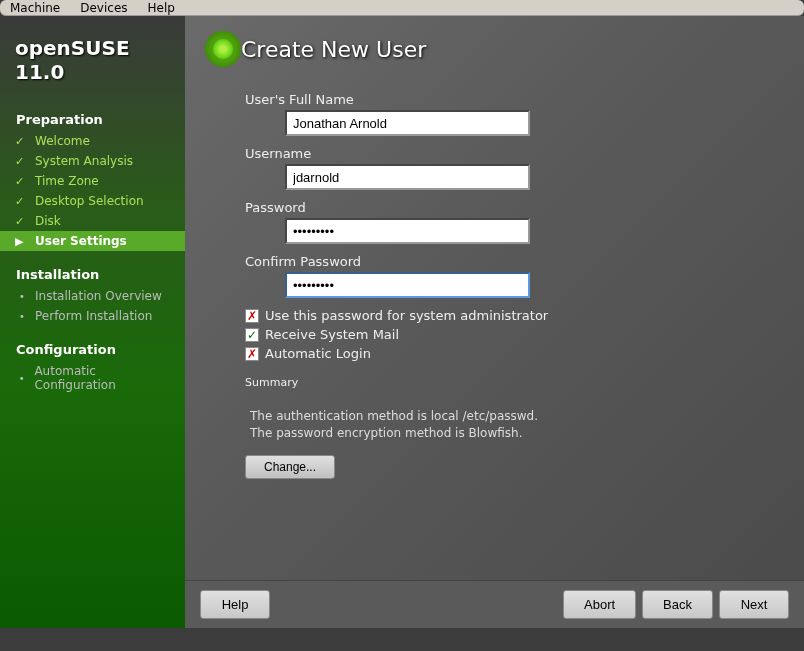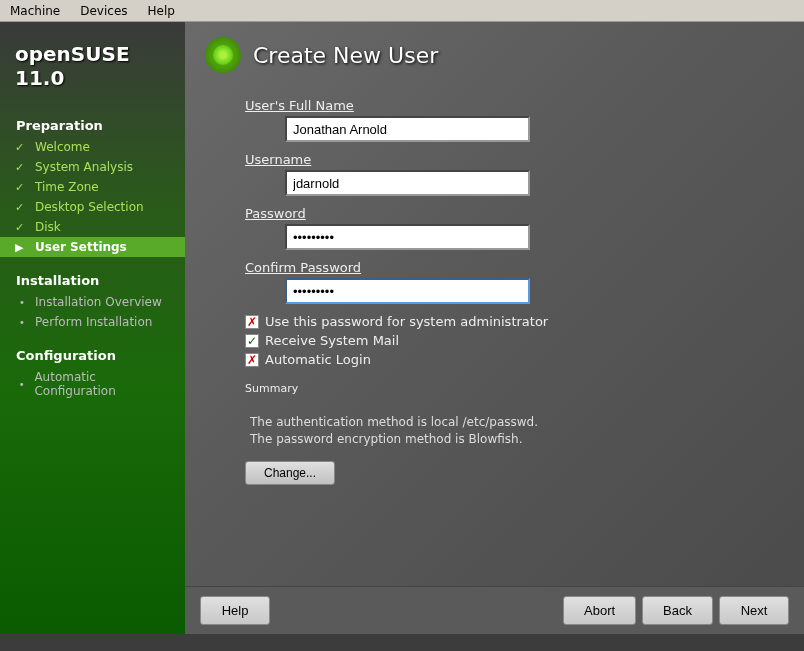--- a/index.html
+++ b/index.html
@@ -7,27 +7,28 @@
       width: 804px;
       height: 651px;
       font-family: 'DejaVu Sans', Arial, sans-serif;
       font-size: 13px;
       background: #3c3c3c;
       overflow: hidden;
     }
 
     
     .menubar {
-      height: 22px;
+      height: 16px;
       background: #d4d0c8;
       display: flex;
       align-items: center;
       padding: 0 4px;
       gap: 8px;
       border-bottom: 1px solid #999;
+      border-radius: 6px;
     }
     .menubar-item {
       padding: 2px 6px;
       font-size: 12px;
       color: #000;
       cursor: pointer;
     }
 
     
     .main-window {
@@ -91,21 +92,21 @@
       background: linear-gradient(135deg, #6a6a6a 0%, #5a5a5a 40%, #4a4a4a 100%);
       display: flex;
       flex-direction: column;
     }
 
     
     .content-header {
       display: flex;
       align-items: center;
       padding: 15px 20px;
-      gap: 12px;
+      gap: 0;
     }
     .content-title {
       font-size: 22px;
       color: #fff;
       font-weight: normal;
       text-shadow: 1px 1px 3px #000;
     }
 
     
     .form-area {
@@ -116,21 +117,20 @@
 
     .form-group {
       margin-bottom: 10px;
     }
 
     .form-label {
       display: block;
       margin-bottom: 3px;
       font-size: 13px;
       color: #eee;
-      text-decoration: underline;
     }
 
     .form-input {
       width: 245px;
       height: 26px;
       background: #fff;
       border: 2px inset #999;
       padding: 2px 6px;
       font-size: 13px;
       color: #000;

